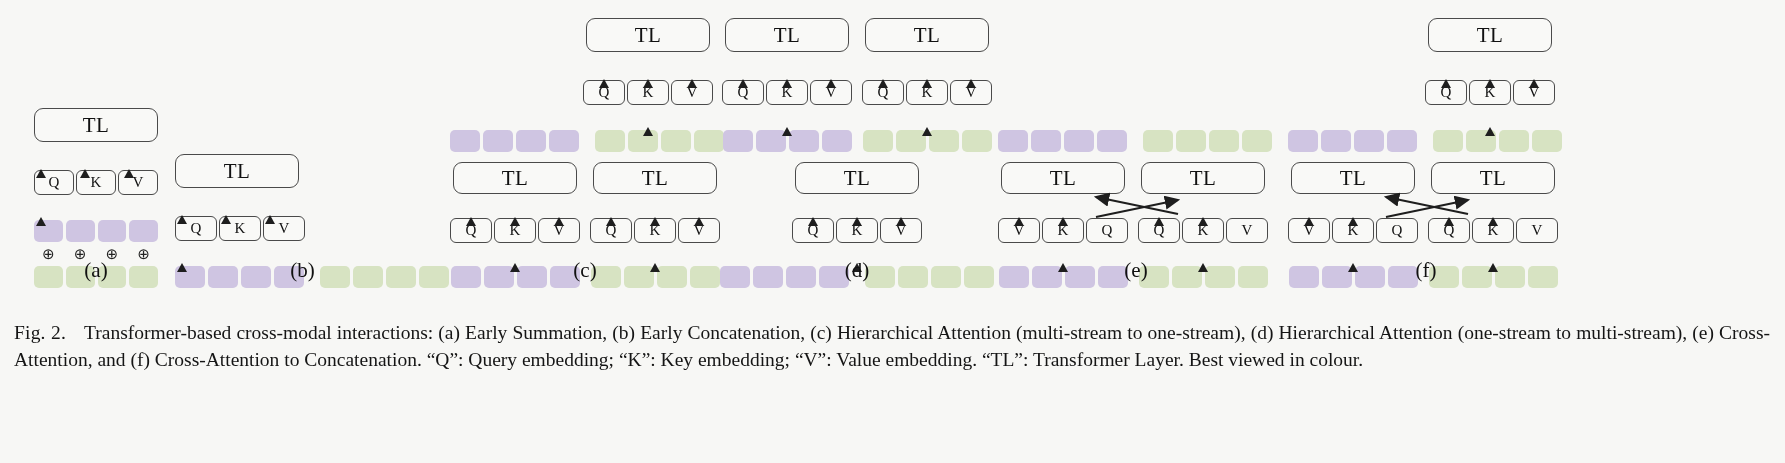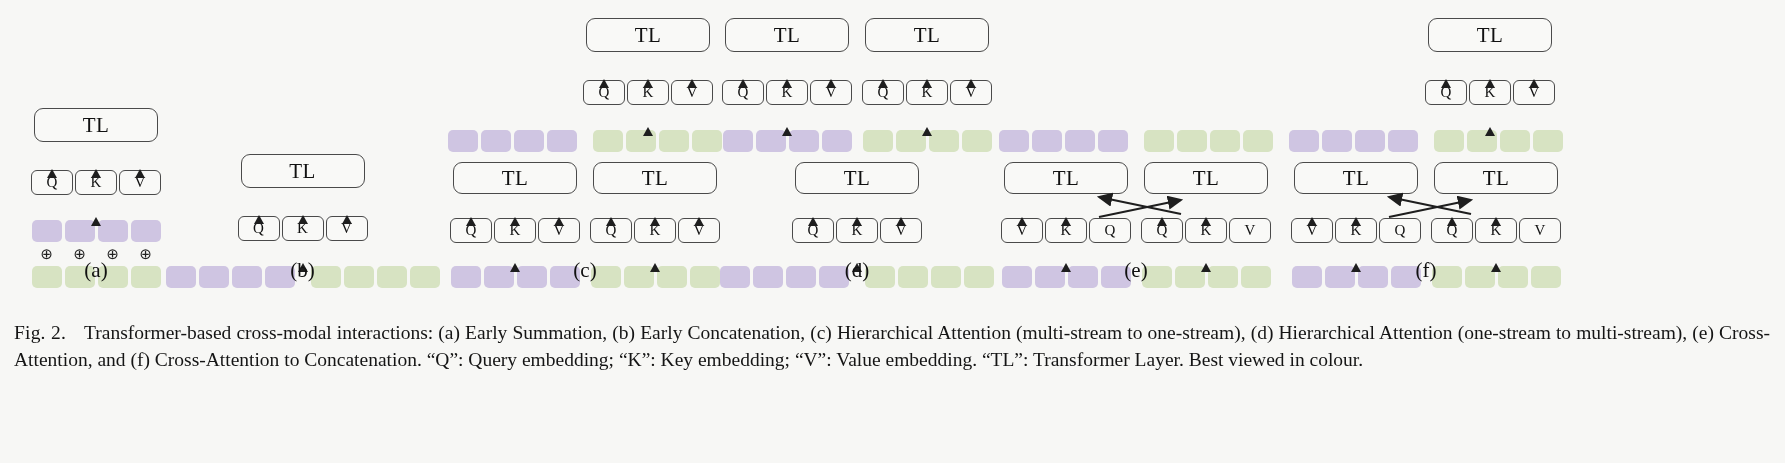--- a/index.html
+++ b/index.html
@@ -16,21 +16,20 @@
     width:1785px;
     height:300px;
   }
   
   .panel{
     position:absolute;
     bottom:0;
     display:flex;
     flex-direction:column;
     justify-content:flex-end;
-    align-items:center;
   }
   .tl{
     border:1.6px solid #4a4a4a;
     border-radius:9px;
     background:#f9f9f7;
     font-size:21px;
     line-height:1;
     display:flex;
     align-items:center;
     justify-content:center;

